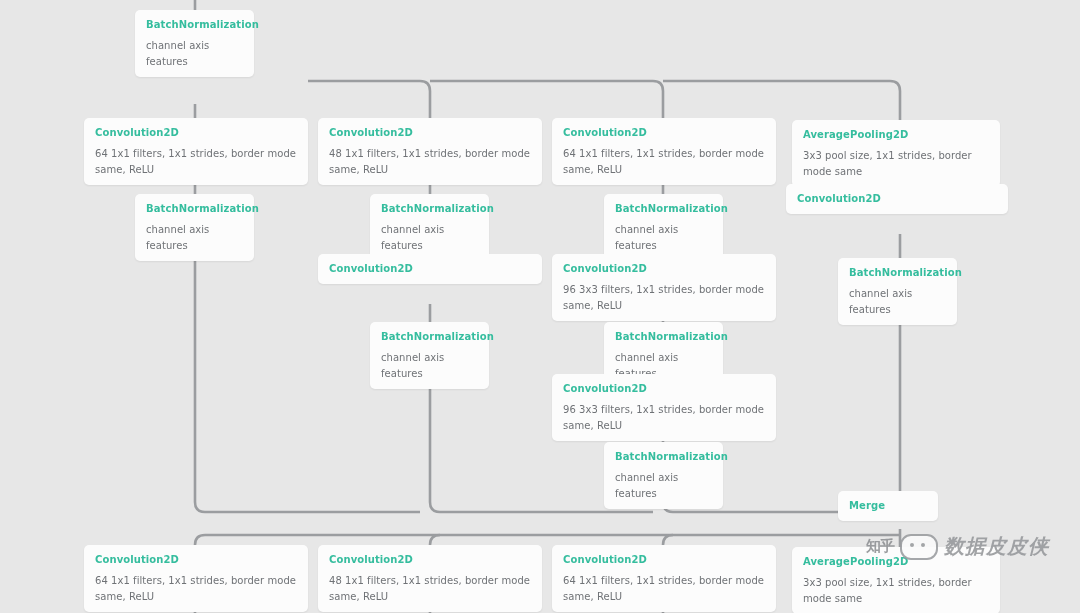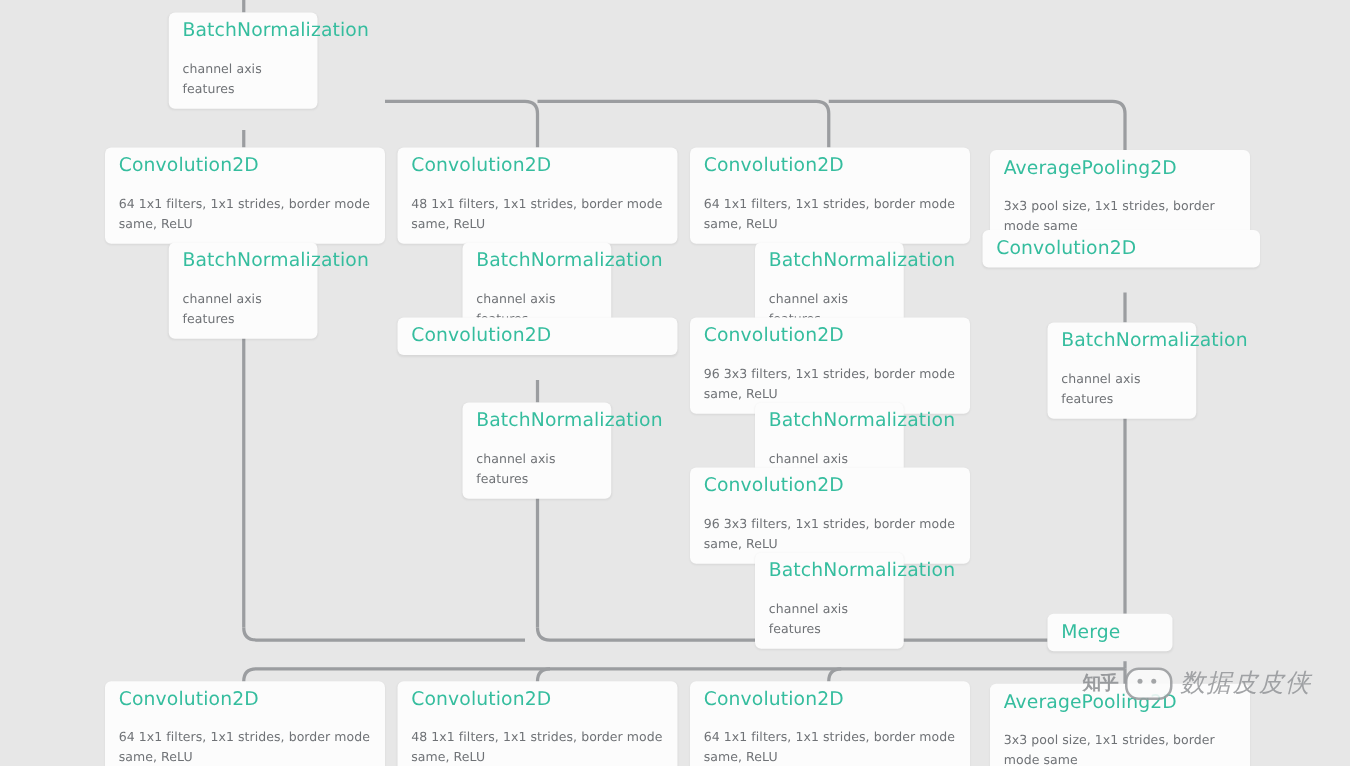--- a/index.html
+++ b/index.html
@@ -32,32 +32,32 @@
     position: absolute;
     background: #fcfcfc;
     border-radius: 5px;
     box-sizing: border-box;
     padding: 7px 11px 8px 11px;
     box-shadow: 0 1px 2px rgba(0,0,0,0.07);
     z-index: 5;
   }
   .node-title {
     color: #35bd9e;
-    font-size: 15px;
-    font-weight: 400;
+    font-size: 10px;
+    font-weight: 700;
     line-height: 15px;
     letter-spacing: 0.1px;
     white-space: nowrap;
   }
   .node-sub {
     color: #6f7276;
     font-size: 10px;
     line-height: 15.5px;
     letter-spacing: 0.05px;
-    margin-top: 16px;
+    margin-top: 6px;
   }
   .node.wide  { width: 224px; }
   .node.mid   { width: 212px; }
   .node.small { width: 119px; }
   .node.tiny  { width: 122px; }
 
   
   #watermark {
     position: absolute;
     left: 866px;
@@ -92,21 +92,21 @@
     top: 7px;
     width: 4px;
     height: 4px;
     border-radius: 50%;
     background: #9a9c9f;
   }
   #watermark .wm-bubble:before { left: 8px; }
   #watermark .wm-bubble:after  { left: 19px; }
   #watermark .wm-text {
     font-size: 20px;
-    font-weight: 400;
+    font-weight: 700;
     color: #96989b;
     font-style: italic;
     letter-spacing: 1px;
     white-space: nowrap;
     font-family: "DejaVu Sans", "Liberation Sans", sans-serif;
   }
 </style>
 </head>
 <body>
 

